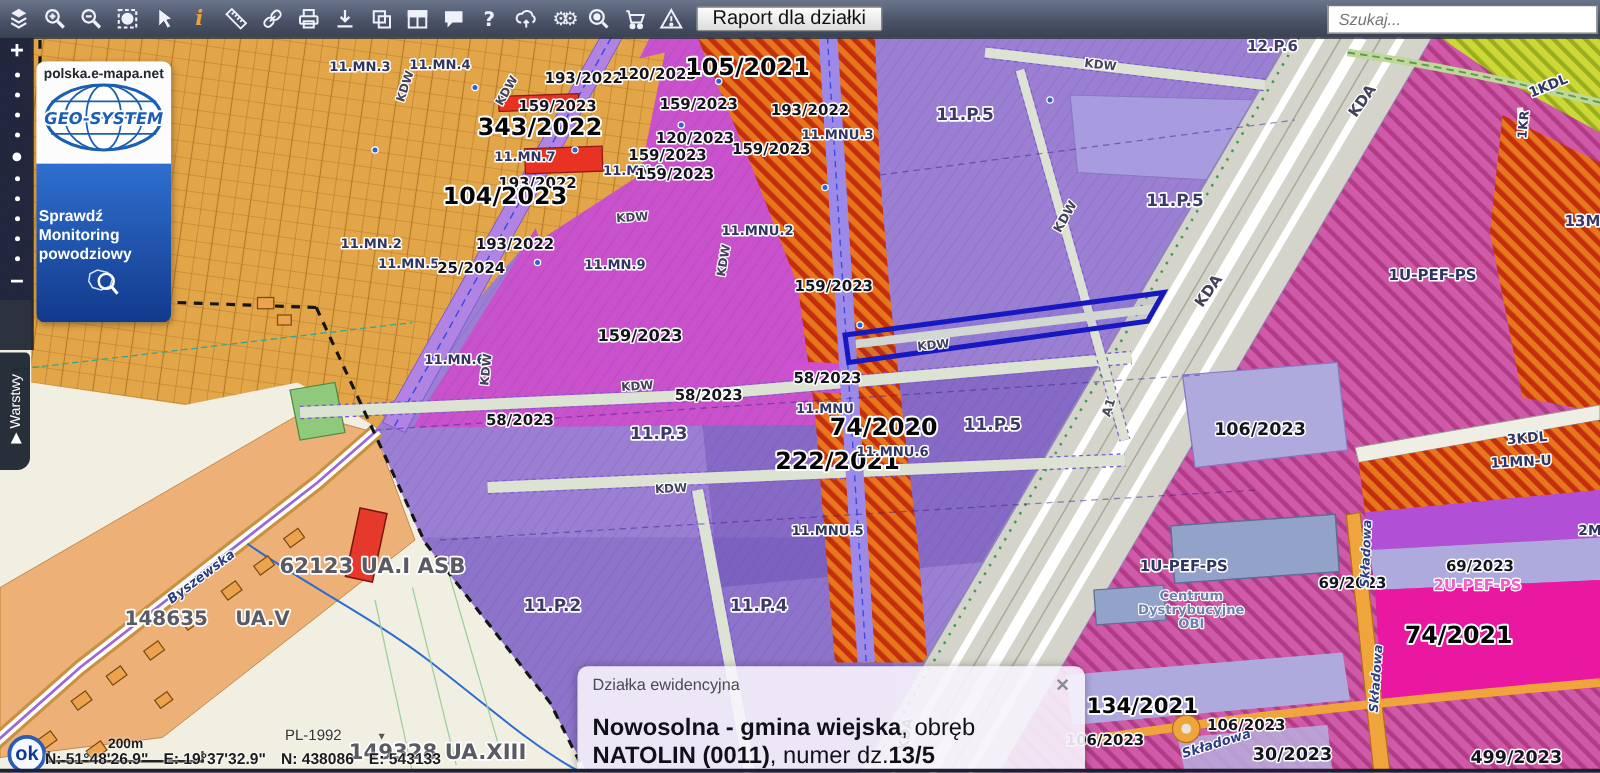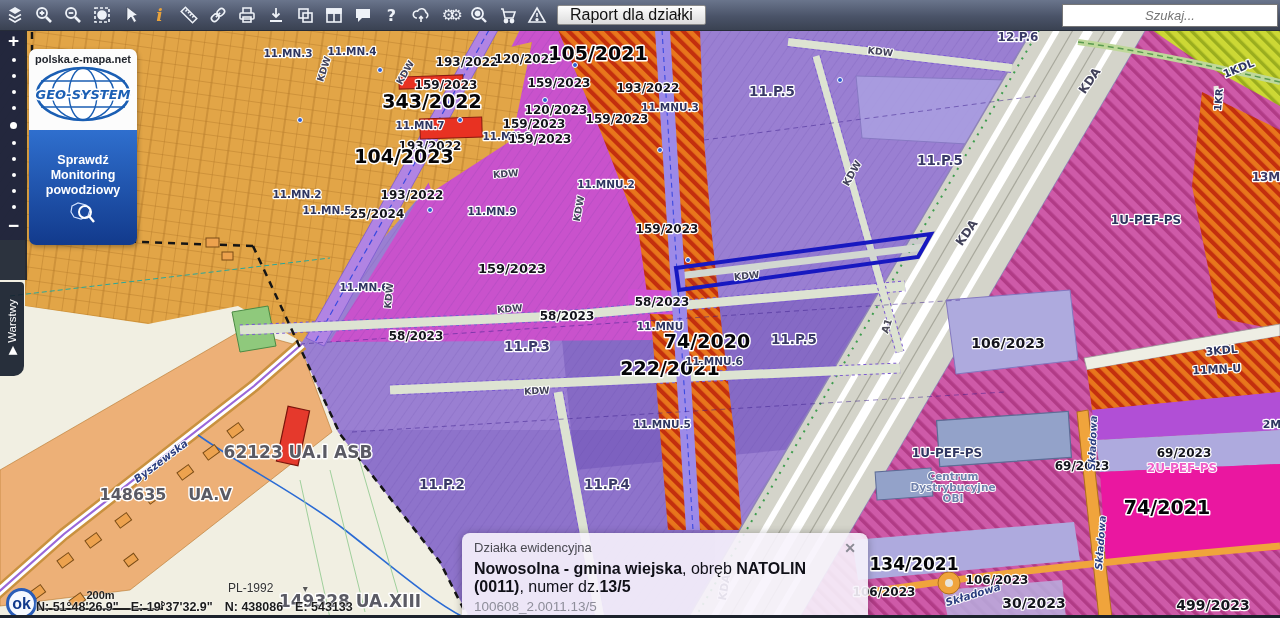--- a/index.html
+++ b/index.html
@@ -11,59 +11,59 @@
     display:flex;align-items:center;}
   .tbtn{width:29px;height:28px;display:flex;align-items:center;justify-content:center;cursor:pointer;}
   .tbtn svg{display:block}
   .glyph{color:#eef2f8;font-weight:bold;font-family:"DejaVu Serif",serif;}
   .glyph.i{color:#e8a33d;font-style:italic;font-size:17px;}
   .glyph.q{font-size:16px;font-family:"DejaVu Sans",sans-serif;}
   .glyph.g{font-size:15px;font-family:"DejaVu Sans",sans-serif;letter-spacing:-6px;}
   #report-btn{margin-left:6px;height:20px;padding:0 12px;font-size:16px;color:#111;
     background:linear-gradient(#fefefe,#dcdcdc);border:1px solid #8a8a8a;border-radius:2px;cursor:pointer;}
   #search-box{position:absolute;right:2px;top:4px;width:198px;height:21px;border:1px solid #777;
-    background:#fff;font-style:italic;font-size:13px;color:#666;padding:0 8px;text-align:center;}
+    background:#fff;font-style:italic;font-size:13px;color:#666;padding:0 8px;}
   
   #zoombar{position:absolute;left:0;top:30px;width:27px;height:250px;z-index:30;
     background:rgba(22,30,44,.9);display:flex;flex-direction:column;align-items:center;}
   #zoombar .zi{color:#fff;font-size:19px;font-weight:bold;line-height:22px;cursor:pointer;}
   #zoombar .dot{width:4px;height:4px;border-radius:50%;background:#fff;margin:6px 0;}
   #zoombar .dot.big{width:7px;height:7px;}
   #layers-tab{position:absolute;left:0;top:282px;width:24px;height:94px;z-index:30;
     background:rgba(22,30,44,.92);border-radius:0 4px 10px 0;cursor:pointer;}
   #layers-tab span{position:absolute;left:-34px;top:38px;width:92px;text-align:center;color:#fff;
     font-size:11.5px;transform:rotate(-90deg);white-space:nowrap;}
   
   #logo-card{position:absolute;left:29px;top:49px;width:108px;z-index:30;
     box-shadow:1px 2px 5px rgba(0,0,0,.3);border-radius:7px;overflow:hidden;}
   #logo-top{background:#fcfcfc;padding:4px 0 3px;text-align:center;}
   #logo-site{font-size:11px;font-weight:bold;color:#22262e;}
-  #logo-banner{background:linear-gradient(#2f6fce,#123a8c);color:#fff;text-align:center;
-    font-size:12.5px;font-weight:bold;line-height:1.2;padding:8px 2px 6px;white-space:pre-line;cursor:pointer;}
+  #logo-banner{background:linear-gradient(#2f6fce,#123a8c);color:#fff;text-align:left;
+    font-size:12.5px;font-weight:bold;line-height:1.2;padding:20px 2px 6px;white-space:pre-line;cursor:pointer;}
   
   #map{position:absolute;left:0;top:0;z-index:5;}
   .ml{font-family:"DejaVu Sans",sans-serif;font-weight:bold;text-anchor:middle;
       paint-order:stroke;stroke:#fff;stroke-width:2.4px;stroke-linejoin:round;}
   .c-b{fill:#050508;stroke-width:3px;}
   .c-n{fill:#14141c;}
   .c-z{fill:#2e3560;}
   .c-zb{fill:#3a3a68;stroke-width:2.6px;}
   .c-rd{fill:#42425a;stroke-width:2px;}
   .c-g{fill:#5a5a64;stroke-width:2.8px;}
   .c-st{fill:#2c3e80;stroke-width:2px;font-style:italic;}
   .c-obi{fill:#6e80ac;stroke-width:1.8px;}
   .c-pk{fill:#f05ec8;stroke-width:2px;}
   .c-a1{fill:#4c4c58;stroke-width:1.8px;}
   
   #popup{position:absolute;left:462px;top:533px;width:406px;height:85px;z-index:35;
     background:rgba(247,243,252,.9);border-radius:8px 8px 0 0;box-shadow:0 1px 8px rgba(0,0,0,.3);
     padding:7px 12px 0;box-sizing:border-box;font-size:13px;}
   #popup .title-row{display:flex;justify-content:space-between;color:#4a4a52;font-size:13px;gap:12px;}
   #popup .close{color:#8a8a94;font-size:14px;font-weight:bold;cursor:pointer;}
-  #popup .parcel{margin-top:4px;font-size:16px;color:#101018;}
+  #popup .parcel{margin-top:16px;font-size:19px;color:#101018;}
   #popup .parcel .b{font-weight:bold;}
   #popup .pid{margin-top:3px;color:#8e8e9a;font-size:13.5px;}
   #popup .links{margin-top:4px;display:flex;align-items:center;gap:24px;font-size:13.5px;color:#2a6bd0;}
   #popup .links a{color:#2a6bd0;text-decoration:none;cursor:pointer;}
   
   #ok-btn{position:absolute;left:6px;top:588px;width:25px;height:25px;border-radius:50%;z-index:36;
     background:#f6f9ff;border:3px solid #2a5db8;color:#123a8c;font-weight:bold;font-size:16px;
     display:flex;align-items:center;justify-content:center;cursor:pointer;}
   #scalebar{position:absolute;left:38px;top:589px;width:125px;z-index:36;text-align:center;
     font-size:11px;color:#1d1d1d;font-weight:bold;text-shadow:0 0 2px #fff;}

